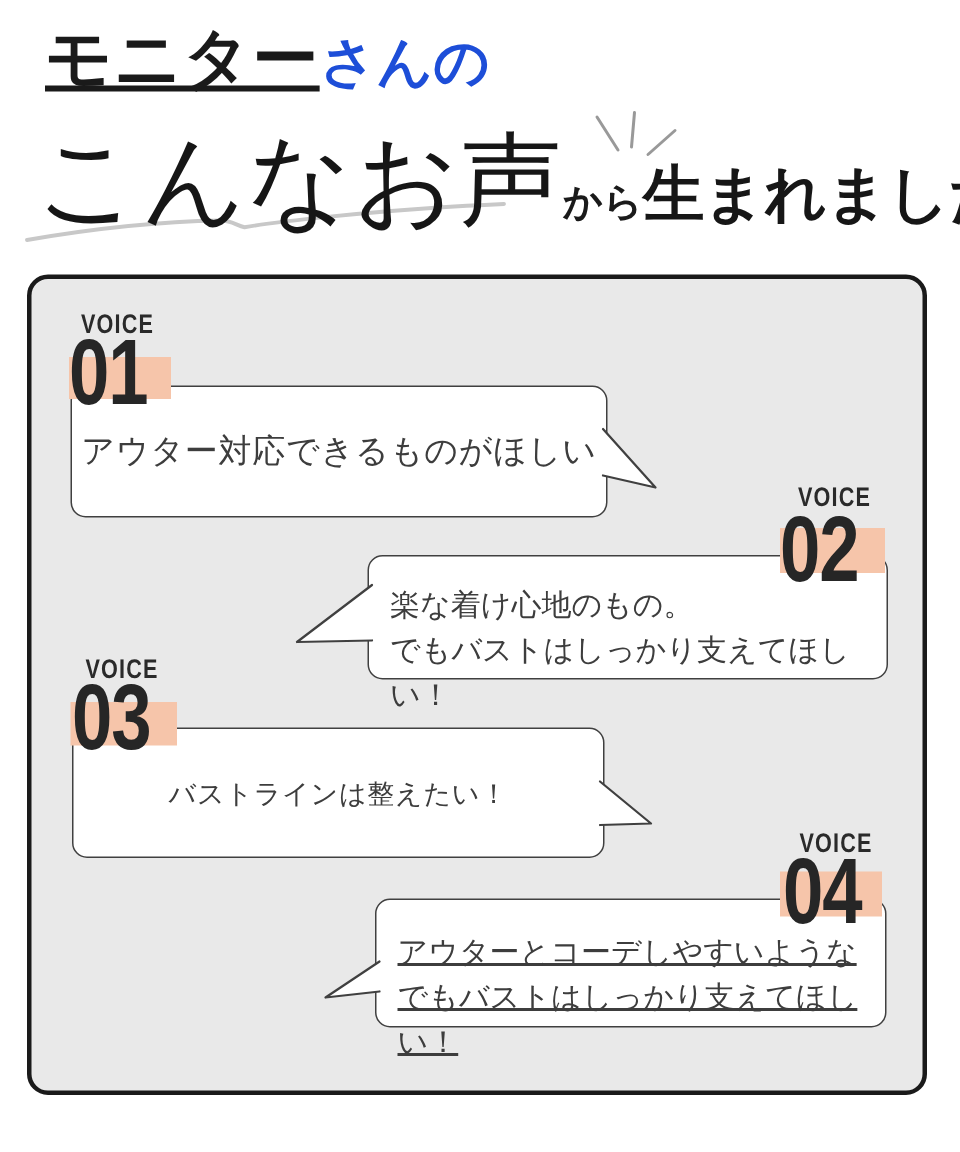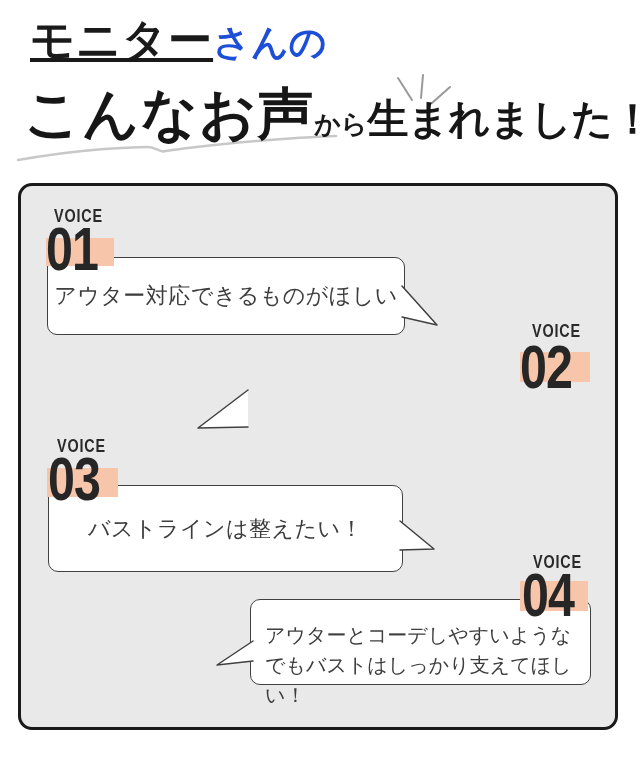--- a/index.html
+++ b/index.html
@@ -12,42 +12,42 @@
 
   
   .deco{position:absolute;left:0;top:60px;width:640px;height:120px;z-index:1;pointer-events:none;}
 
   
   .title{position:absolute;left:28px;top:0;z-index:2;white-space:nowrap;}
   .t-line1{position:absolute;left:2px;top:18px;line-height:1;}
   .t-big{font-size:44px;font-weight:600;letter-spacing:1px;color:#1a1a1a;text-decoration:underline;}
   .t-mid1{font-size:37px;font-weight:600;color:#1d4ed8;}
   .t-line2{position:absolute;left:-4px;top:86px;line-height:1;}
-  .t-huge{font-size:56px;font-weight:700;letter-spacing:1px;color:#161616;}
+  .t-huge{font-size:68px;font-weight:400;letter-spacing:1px;color:#161616;}
   .t-small{font-size:26px;font-weight:600;color:#1a1a1a;margin-top:24px;}
   .t-mid2{font-size:41px;font-weight:600;letter-spacing:-1px;color:#161616;}
 
   
   .panel{
     position:absolute;left:18px;top:183px;width:600px;height:547px;
     box-sizing:border-box;border:3px solid #1a1a1a;border-radius:14px;
     background:#e9e9e9;z-index:2;
   }
 
   
   .bubble{
     position:absolute;box-sizing:border-box;background:#ffffff;
     border:1.5px solid #404040;border-radius:10px;
     color:#3d3d3d;
   }
   .bubble.center{display:flex;align-items:center;justify-content:center;text-align:center;}
-  .b1{left:26px;top:71px;width:358px;height:78px;font-size:22px;letter-spacing:0.5px;}
+  .b1{left:26px;top:71px;width:358px;height:88px;font-size:22px;letter-spacing:0.5px;}
   .b2{left:224px;top:184px;width:347px;height:83px;font-size:20px;line-height:30px;padding:18px 10px 0 14px;}
-  .b3{left:27px;top:299px;width:355px;height:87px;font-size:22px;letter-spacing:0.5px;}
-  .b4{left:229px;top:413px;width:341px;height:86px;font-size:20px;line-height:30px;padding:20px 10px 0 14px;}
+  .b3{left:27px;top:299px;width:355px;height:87px;font-size:18px;letter-spacing:0.5px;}
+  .b4{left:229px;top:413px;width:341px;height:86px;font-size:20px;line-height:30px;padding:20px 10px 0 14px;text-decoration:underline;}
   .bline{display:block;}
 
   .tails{position:absolute;left:0;top:0;width:594px;height:541px;overflow:visible;}
   .tails path{fill:#ffffff;stroke:#404040;stroke-width:1.5;stroke-linejoin:round;stroke-linecap:round;}
 
   
   .voice{position:absolute;width:90px;height:82px;z-index:3;}
   .vw{
     position:absolute;display:inline-block;line-height:1;
     font-size:18px;font-weight:700;letter-spacing:1px;color:#2a2a2a;
@@ -102,20 +102,24 @@
       <span class="t-huge">こんなお声</span><span class="t-small">から</span><span class="t-mid2">生まれました！</span>
     </div>
   </div>
 
   <div class="panel">
 
     <div class="bubble center b1">
       <span class="bline">アウター対応できるものがほしい</span>
     </div>
 
+    <div class="bubble b2">
+      <span class="bline">楽な着け心地のもの。</span>
+      <span class="bline">でもバストはしっかり支えてほしい！</span>
+    </div>
 
     <div class="bubble center b3">
       <span class="bline">バストラインは整えたい！</span>
     </div>
 
     <div class="bubble b4">
       <span class="bline">アウターとコーデしやすいような</span>
       <span class="bline">でもバストはしっかり支えてほしい！</span>
     </div>
 

